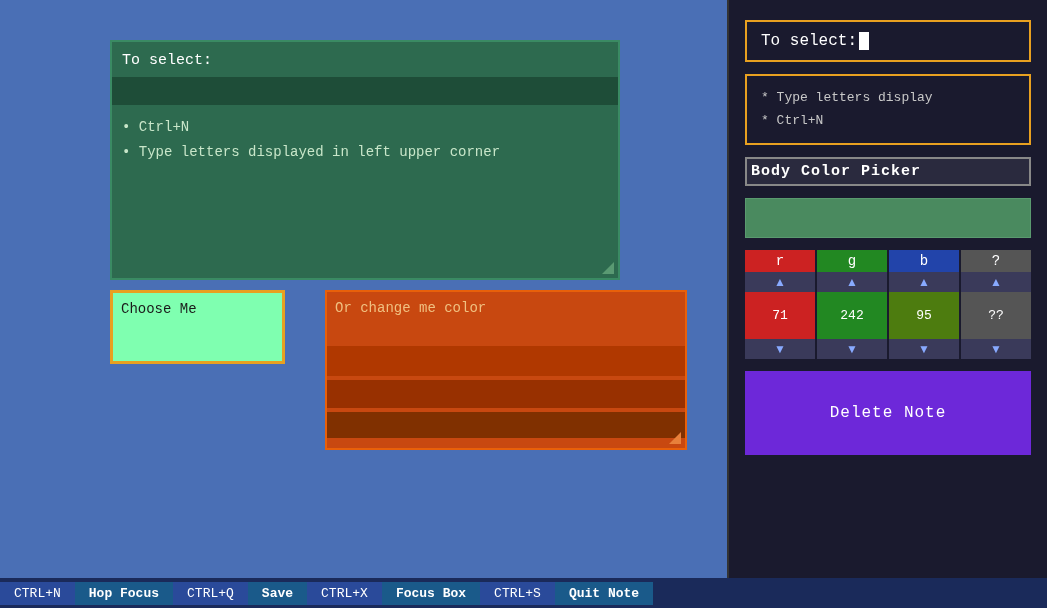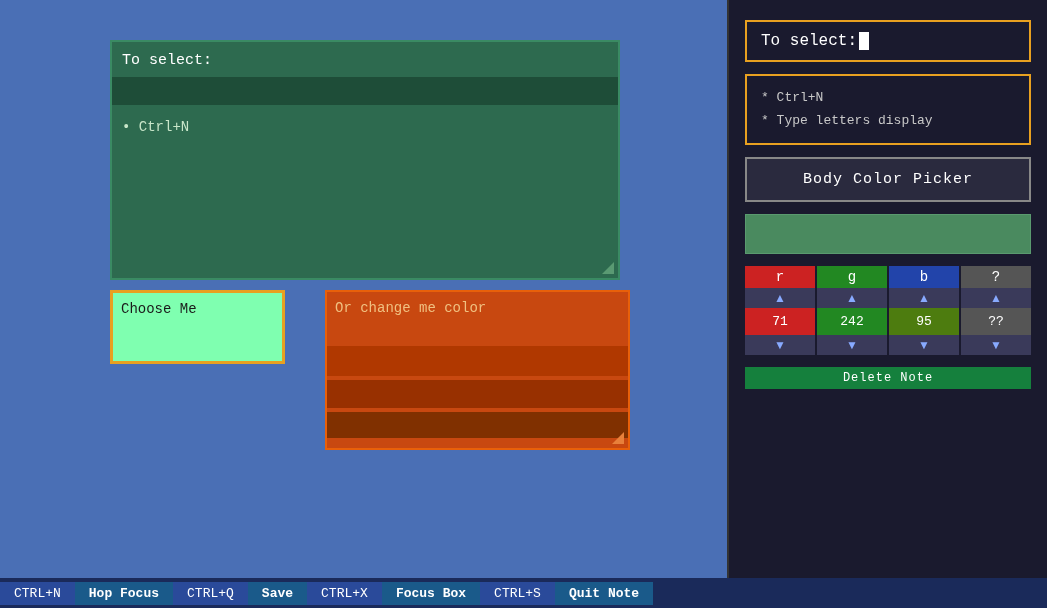--- a/index.html
+++ b/index.html
@@ -90,21 +90,21 @@
       padding: 8px;
       color: #1a1a1a;
       font-size: 14px;
     }
 
     
     .note-orange {
       position: absolute;
       top: 290px;
       left: 325px;
-      width: 305px;
+      width: 362px;
       height: 160px;
       background: #c84810;
       border: 2px solid #e8600a;
       padding: 8px;
       color: #f0c080;
       font-size: 14px;
     }
 
     .note-orange .stripe1 { height: 30px; background: #b03800; margin: 30px -8px 4px; }
     .note-orange .stripe2 { height: 28px; background: #983000; margin: 0 -8px 4px; }
@@ -164,24 +164,25 @@
       font-size: 13px;
       line-height: 1.8;
     }
 
     .body-color-btn {
       background: #2a2a3e;
       border: 2px solid #888;
       color: #ffffff;
       font-family: 'Courier New', Courier, monospace;
       font-size: 15px;
-      padding: 12px;
-      text-align: center;
+      padding: 4px;
+      text-align: left;
       cursor: pointer;
       letter-spacing: 1px;
+      font-weight: bold;
     }
 
     .color-preview {
       height: 40px;
       background: #4a8a5f;
       border: 1px solid #5a9a6f;
     }
 
     .color-controls {
       display: flex;
@@ -216,21 +217,21 @@
       cursor: pointer;
       border: none;
       font-size: 12px;
     }
 
     .channel-value {
       background: #1a1a2e;
       color: #ffffff;
       width: 100%;
       text-align: center;
-      padding: 6px 0;
+      padding: 16px 0;
       font-size: 13px;
     }
 
     .channel-down {
       background: #3a3a5a;
       color: #88aaff;
       width: 100%;
       text-align: center;
       padding: 3px 0;
       cursor: pointer;
@@ -245,26 +246,26 @@
     .channel-g .channel-label { background: #228822; }
     .channel-g .channel-value { background: #228822; }
     
     .channel-b .channel-label { background: #2244aa; }
     .channel-b .channel-value { background: #4d7c0f; }
     
     .channel-q .channel-label { background: #555; }
     .channel-q .channel-value { background: #555; }
 
     .delete-btn {
-      background: #15803d;
+      background: #6d28d9;
       border: none;
       color: #ffffff;
       font-family: 'Courier New', Courier, monospace;
-      font-size: 12px;
-      padding: 4px;
+      font-size: 16px;
+      padding: 33px;
       text-align: center;
       cursor: pointer;
       letter-spacing: 1px;
     }
 
     
     .toolbar {
       height: 30px;
       background: #1a2a5a;
       display: flex;
@@ -303,20 +304,21 @@
 
 <div class="main-area">
 
   <div class="canvas-area">
 
     <div class="note-large">
       <div class="note-title">To select:</div>
       <div class="note-divider"></div>
       <ul class="note-body">
         <li>Ctrl+N</li>
+        <li>Type letters displayed in left upper corner</li>
       </ul>
       <div class="resize-handle"></div>
     </div>
 
     <div class="note-small">
       <span>Choose Me</span>
     </div>
 
     <div class="note-orange">
       <span>Or change me color</span>
@@ -329,22 +331,22 @@
   </div>
 
   <div class="right-panel">
 
     <div class="select-input-box">
       <span>To select:</span>
       <span class="cursor"></span>
     </div>
 
     <div class="hints-box">
+      <div>* Type letters display</div>
       <div>* Ctrl+N</div>
-      <div>* Type letters display</div>
     </div>
 
     <button class="body-color-btn">Body Color Picker</button>
 
     <div class="color-preview"></div>
 
     <div class="color-controls">
 
       <div class="color-channel channel-r">
         <div class="channel-label">r</div>

